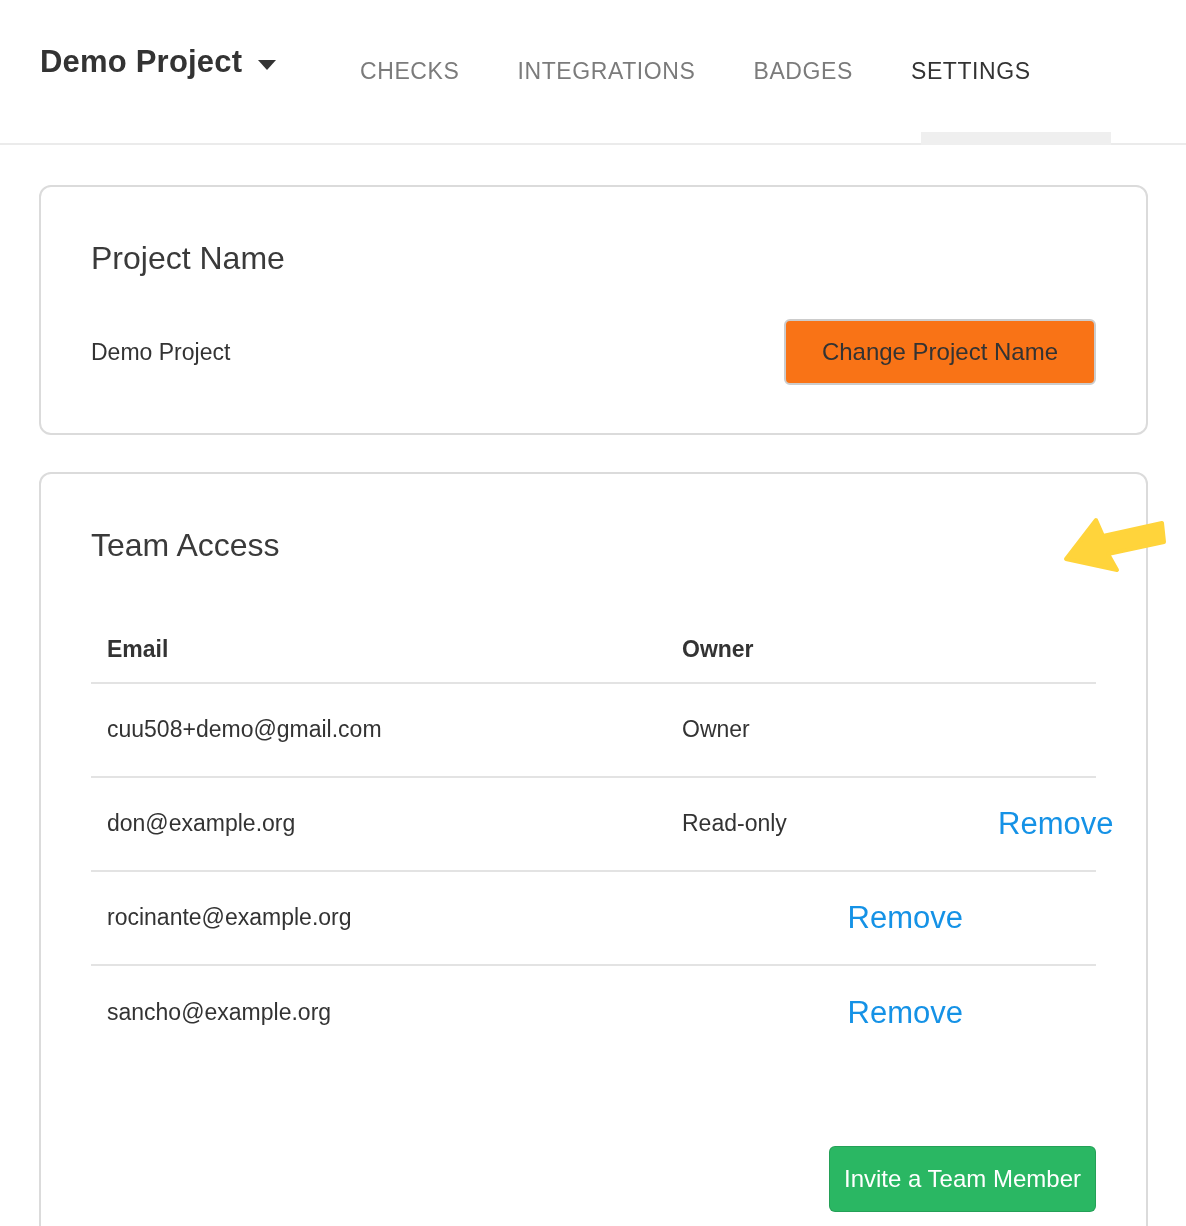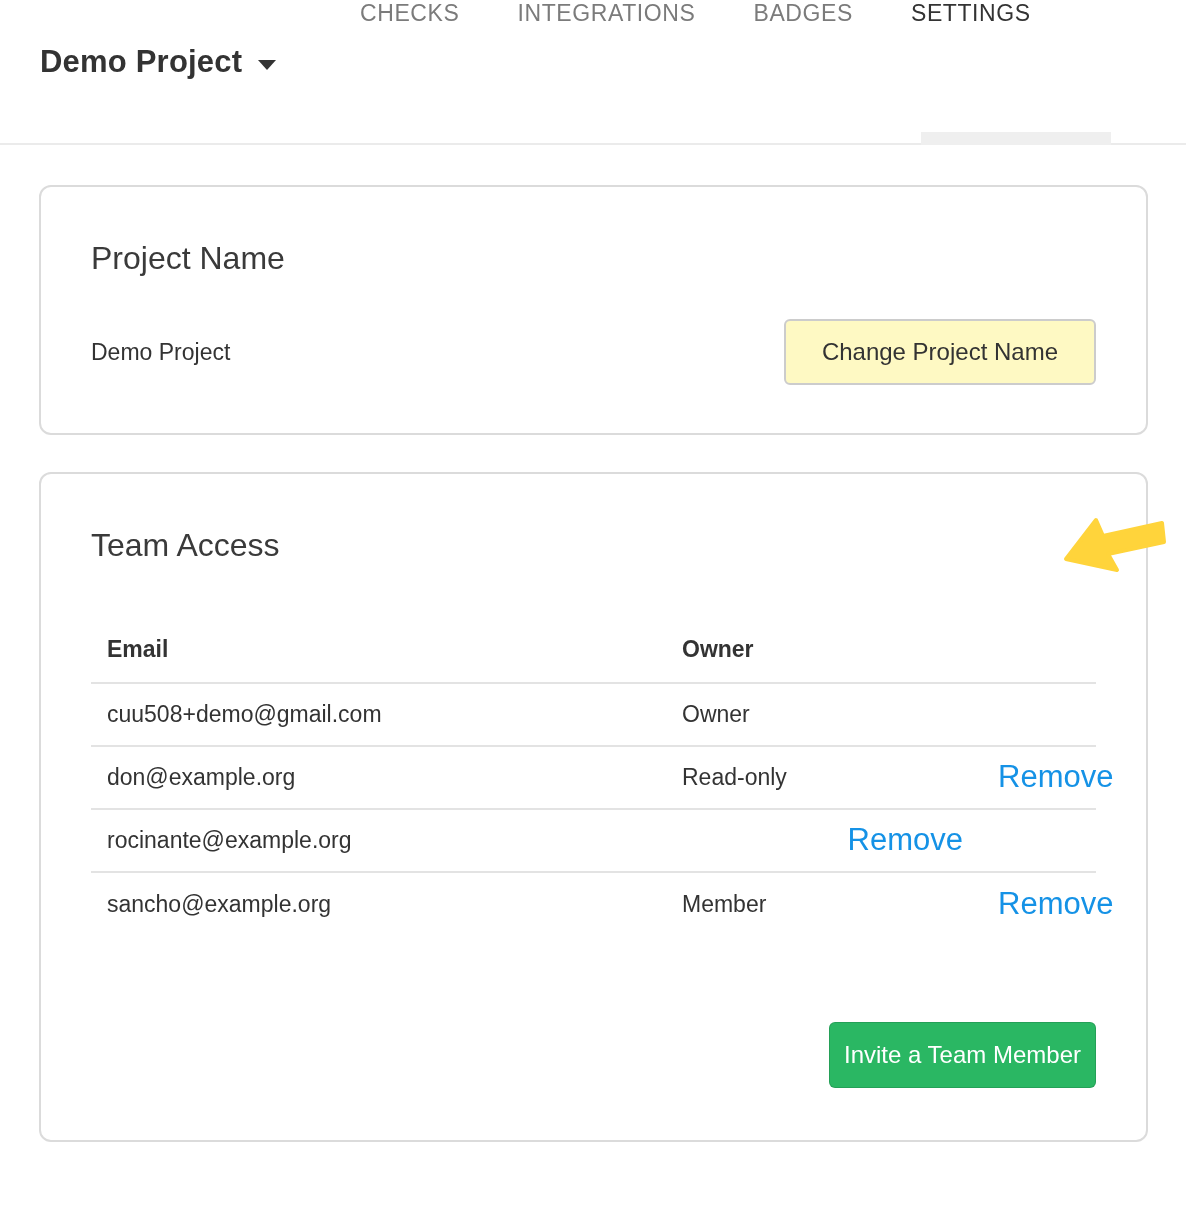--- a/index.html
+++ b/index.html
@@ -40,21 +40,21 @@
     border-right: 9px solid transparent;
     border-top: 10px solid #333333;
     margin-top: 6px;
   }
   .nav {
     position: absolute;
     left: 360px;
     top: 0;
     height: 143px;
     display: flex;
-    align-items: flex-start;
+    align-items: center;
     gap: 58px;
   }
   .nav-tab {
     font-size: 23px;
     letter-spacing: 0.6px;
     color: #7b7b7b;
     cursor: pointer;
     white-space: nowrap;
   }
   .nav-tab.active { color: #333333; }
@@ -92,40 +92,40 @@
 
   .name-row {
     margin-top: 42px;
     display: flex;
     align-items: center;
     justify-content: space-between;
   }
   .project-value { font-size: 23px; color: #333333; }
 
   .btn-outline {
-    background: #fef9c3;
+    background: #f97316;
     border: 2px solid #cccccc;
     border-radius: 6px;
     font-family: "Liberation Sans", sans-serif;
     font-size: 24px;
     color: #333333;
     padding: 17px 36px;
     cursor: pointer;
   }
 
   
   .team-table { margin-top: 53px; }
   .trow {
     display: grid;
     grid-template-columns: 557px 314px 1fr;
     align-items: center;
     gap: 18px;
   }
   .trow.head { height: 66px; border-bottom: 2px solid #e3e3e3; }
-  .trow.body-row { height: 63px; border-bottom: 2px solid #e3e3e3; }
+  .trow.body-row { height: 94px; border-bottom: 2px solid #e3e3e3; }
   .trow.body-row.last { border-bottom: none; }
   .cell { font-size: 23px; color: #333333; padding-left: 16px; }
   .cell.head-cell { font-weight: 700; }
   .cell.action { text-align: right; padding-right: 17px; padding-left: 0; }
   .remove-link {
     color: #1592e6;
     text-decoration: none;
     cursor: pointer;
     font-size: 31px;
   }
@@ -212,21 +212,20 @@
         <div class="cell action"><a class="remove-link">Remove</a></div>
       </div>
 
       <div class="trow body-row">
         <div class="cell">rocinante@example.org</div>
         <div class="cell action"><a class="remove-link">Remove</a></div>
       </div>
 
       <div class="trow body-row last">
         <div class="cell">sancho@example.org</div>
-        <div class="cell">Member</div>
         <div class="cell action"><a class="remove-link">Remove</a></div>
       </div>
     </div>
 
     <div class="invite-row">
       <button class="btn-success">Invite a Team Member</button>
     </div>
   </div>
 
 </div>

